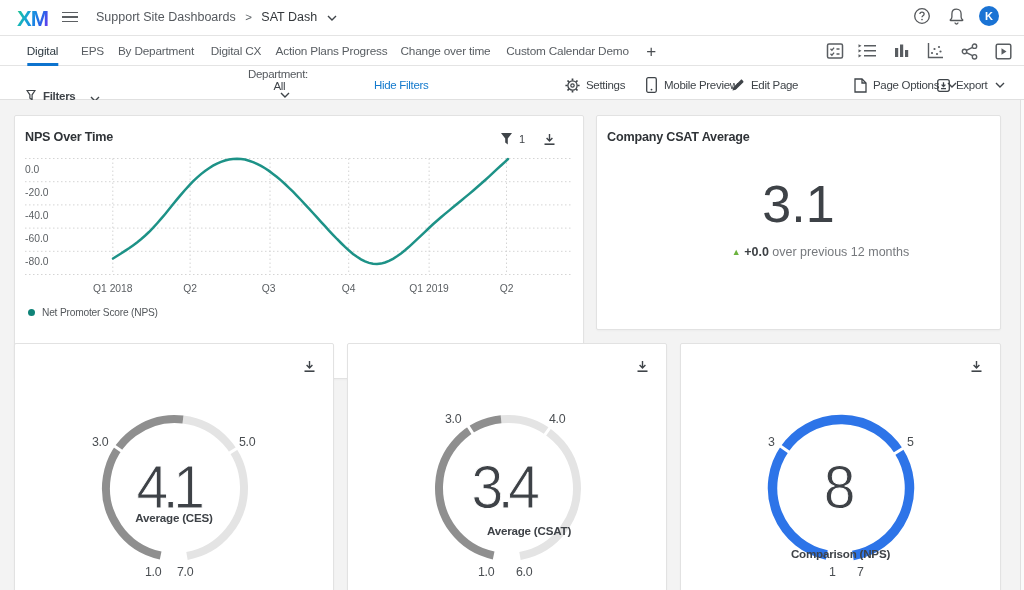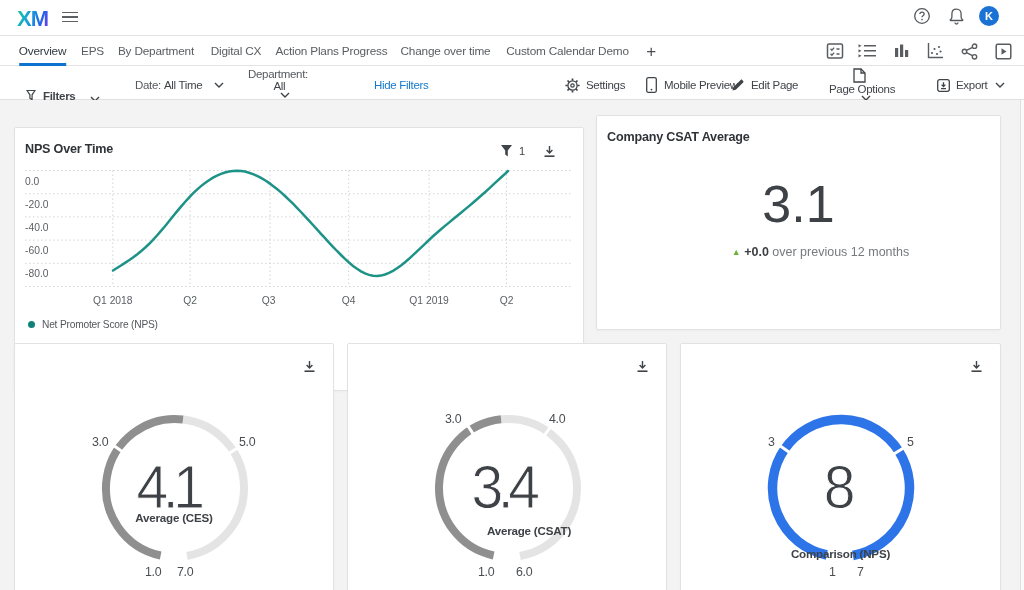--- a/index.html
+++ b/index.html
@@ -32,35 +32,40 @@
 </style>
 </head>
 <body>
 <div class="hdr">
   <div class="logo">XM</div>
   <div class="burger">
       <div></div>
       <div></div>
       <div></div>
     </div>
+  <div class="crumb">Support Site Dashboards <span class="sep">&gt;</span> <b>SAT Dash</b>
+    <svg width="10" height="6" viewBox="0 0 10 6" style="margin-left:6px">
+        <path d="M1 1l4 4 4-4" stroke="#3f4449" stroke-width="1.4" fill="none"></path>
+      </svg>
+  </div>
   <div class="hicons">
     <svg width="16" height="16" viewBox="0 0 16 16" style="margin-right:4px">
         <circle cx="8" cy="8" r="7.3" fill="none" stroke="#54575a" stroke-width="1.3"></circle>
         <path d="M5.9 6.1c0-1.2 1-2 2.1-2s2.1.8 2.1 1.9c0 1.9-2.1 1.7-2.1 3.3" fill="none" stroke="#54575a" stroke-width="1.3"></path>
         <circle cx="8" cy="11.6" r="0.8" fill="#54575a"></circle>
       </svg>
     <svg width="17" height="19" viewBox="0 0 17 19">
         <path d="M8.5 2.2c-2.8 0-4.6 2-4.6 4.8v3.1c0 1.2-.6 2-1.5 2.7-.4.3-.2.7.3.7h11.6c.5 0 .7-.4.3-.7-.9-.7-1.5-1.5-1.5-2.7V7c0-2.8-1.8-4.8-4.6-4.8z" fill="none" stroke="#54575a" stroke-width="1.3"></path>
         <path d="M7 15.5a1.5 1.5 0 0 0 3 0" fill="none" stroke="#54575a" stroke-width="1.3"></path>
       </svg>
     <div class="avatar">K</div>
   </div>
 </div>
 <div class="tabs">
-  <div class="tab act" style="left:42.5px;">Overview</div>
+  <div class="tab act" style="left:42.5px;">Digital</div>
   <div class="tab" style="left:92.5px;">EPS</div>
   <div class="tab" style="left:156px;">By Department</div>
   <div class="tab" style="left:236px;">Digital CX</div>
   <div class="tab" style="left:445.5px;">Change over time</div>
   <div class="tab" style="left:331.5px;">Action Plans Progress</div>
   <div class="tab" style="left:567.5px;">Custom Calendar Demo</div>
   <div class="tab" style="left:651px; font-size:17px; color:#4a4e52;">+</div>
   <div class="ticons">
     <svg width="18" height="18" viewBox="0 0 18 18" style="position:relative;left:3px;">
         <rect x="1.5" y="2" width="15" height="14" rx="1.5" fill="none" stroke="#595d61" stroke-width="1.5"></rect>
@@ -99,25 +104,20 @@
 <div class="fbar">
   <div class="item" style="left:26px;align-items:flex-end;">
     <svg width="10" height="13" viewBox="0 0 10 13" style="margin-right:7px">
         <path d="M1 1.5h8L6.1 5.8v5L3.9 9.2V5.8z" fill="none" stroke="#3f4449" stroke-width="1.2"></path>
       </svg>
     <b>Filters</b>
     <svg width="10" height="6" viewBox="0 0 10 6" style="margin-left:15px">
         <path d="M1 1l4 4 4-4" stroke="#3f4449" stroke-width="1.4" fill="none"></path>
       </svg>
   </div>
-  <div class="item" style="left:135px; color:#55595e;">Date:&nbsp;<span style="color:#3f4449">All Time</span>
-    <svg width="10" height="6" viewBox="0 0 10 6" style="margin-left:12px">
-        <path d="M1 1l4 4 4-4" stroke="#3f4449" stroke-width="1.4" fill="none"></path>
-      </svg>
-  </div>
   <div class="item" style="left:248px; color:#55595e;flex-direction:column;">Department:&nbsp;<span style="color:#3f4449">All</span>
     <svg width="10" height="6" viewBox="0 0 10 6" style="margin-left:12px">
         <path d="M1 1l4 4 4-4" stroke="#3f4449" stroke-width="1.4" fill="none"></path>
       </svg>
   </div>
   <div class="item blue" style="left:374px;">Hide Filters</div>
   <div class="item" style="left:565px;">
     <svg width="15" height="15" viewBox="0 0 15 15" style="margin-right:6px">
         <circle cx="7.5" cy="7.5" r="4.6" fill="none" stroke="#3f4449" stroke-width="1.3"></circle>
         <circle cx="7.5" cy="7.5" r="1.7" fill="none" stroke="#3f4449" stroke-width="1.2"></circle>
@@ -133,21 +133,21 @@
         <circle cx="5.5" cy="12.6" r="0.9" fill="#3f4449"></circle>
       </svg>
     Mobile Preview
   </div>
   <div class="item" style="left:731px;">
     <svg width="14" height="14" viewBox="0 0 14 14" style="margin-right:6px">
         <path d="M1.5 12.5l.8-3.2 7.4-7.4c.4-.4 1.1-.4 1.5 0l1 1c.4.4.4 1.1 0 1.5l-7.5 7.4z" fill="#3f4449"></path>
       </svg>
     Edit Page
   </div>
-  <div class="item" style="left:829px;flex-direction:column;">
+  <div class="item" style="left:854px;">
     <svg width="13" height="15" viewBox="0 0 13 15" style="margin-right:6px">
         <path d="M1 1h7l4 4v9H1z" fill="none" stroke="#3f4449" stroke-width="1.3"></path>
         <path d="M8 1v4h4" fill="none" stroke="#3f4449" stroke-width="1.3"></path>
       </svg>
     Page Options
     <svg width="10" height="6" viewBox="0 0 10 6" style="margin-left:8px">
         <path d="M1 1l4 4 4-4" stroke="#3f4449" stroke-width="1.4" fill="none"></path>
       </svg>
   </div>
   <div class="item" style="left:937px;">
@@ -156,21 +156,21 @@
         <path d="M6.5 3.2v4M4.6 5.6l1.9 2 1.9-2" fill="none" stroke="#3f4449" stroke-width="1.3"></path>
         <path d="M4 9.6h5" stroke="#3f4449" stroke-width="1.3"></path>
       </svg>
     Export
     <svg width="10" height="6" viewBox="0 0 10 6" style="margin-left:8px">
         <path d="M1 1l4 4 4-4" stroke="#3f4449" stroke-width="1.4" fill="none"></path>
       </svg>
   </div>
 </div>
 <div class="content">
-  <div class="card" id="c1" style="left:14px; top:15px; width:570px; height:264px;margin-top:12px;">
+  <div class="card" id="c1" style="left:14px; top:15px; width:570px; height:264px;">
     <div class="ctitle">NPS Over Time</div>
     <svg width="26" height="16" viewBox="0 0 26 16" style="position:absolute; right:57px; top:15px;">
         <path d="M1 2h11L7.8 7.5v6L5.2 11.5v-4z" fill="#3f4449"></path>
         <text x="19" y="12" font-size="11" fill="#3f4449" font-family="Liberation Sans">1</text>
       </svg>
     <svg width="13" height="13" viewBox="0 0 13 13" style="position:absolute; right:27px; top:17px;">
         <path d="M6.5 1v6.5M3.6 5l2.9 3 2.9-3" fill="none" stroke="#3f4449" stroke-width="1.4"></path>
         <path d="M1.5 11.2h10" stroke="#3f4449" stroke-width="1.6"></path>
       </svg>
     <svg width="568" height="190" viewBox="0 0 568 190" style="position:absolute; left:0; top:0;">

